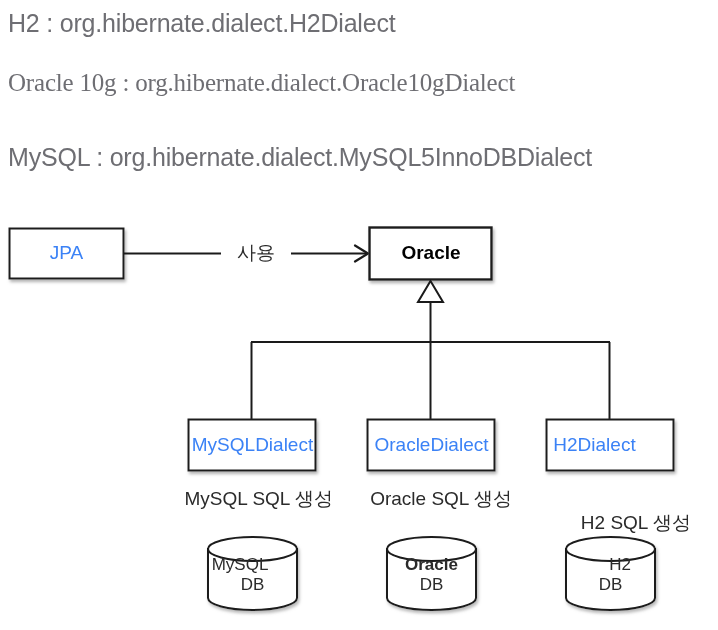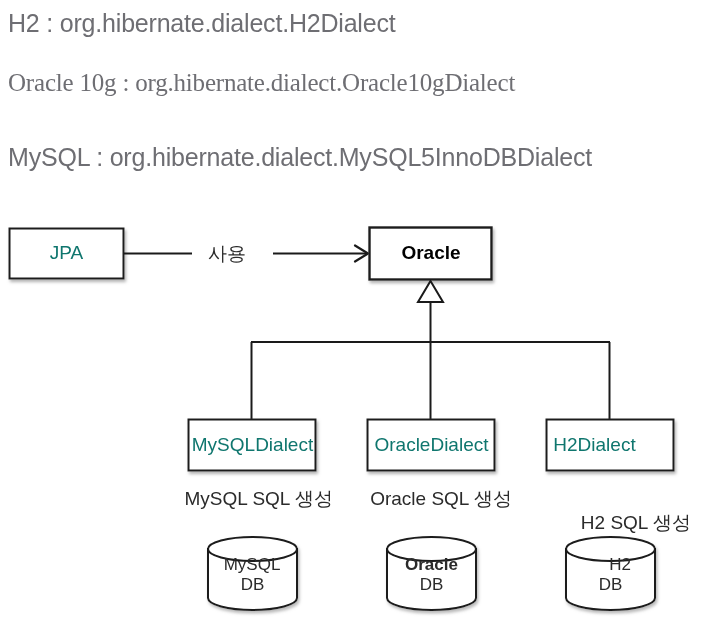--- a/index.html
+++ b/index.html
@@ -38,21 +38,21 @@
     left: 0;
     top: 0;
     width: 718px;
     height: 630px;
   }
 
   
   .node-label {
     position: absolute;
     text-align: center;
-    color: #0f766e;
+    color: #3b82f6;
     font-size: 19px;
     line-height: 22px;
     white-space: nowrap;
     pointer-events: none;
   }
   .node-label.bold { font-weight: bold; color: #000; }
 
   .caption {
     position: absolute;
     text-align: right;
@@ -133,33 +133,33 @@
       <ellipse cx="431.5" cy="549" rx="44.5" ry="12" fill="#ffffff" stroke="#1a1a1a" stroke-width="2"></ellipse>
     </g>
     <g filter="url(#dbshadow)">
       <path d="M 566 549 L 566 598 A 44.5 12 0 0 0 655 598 L 655 549 Z" fill="#ffffff" stroke="#1a1a1a" stroke-width="2"></path>
       <ellipse cx="610.5" cy="549" rx="44.5" ry="12" fill="#ffffff" stroke="#1a1a1a" stroke-width="2"></ellipse>
     </g>
   </svg>
 
   <div class="node-label" style="left:9px; top:242px; width:115px;">JPA</div>
 
-  <div class="edge-label" style="left:192px; top:243px; width:62px;">사용</div>
+  <div class="edge-label" style="left:221px; top:243px; width:62px;font-family:Liberation Mono, monospace;">사용</div>
 
   <div class="node-label bold" style="left:370px; top:242px; width:122px;">Oracle</div>
 
   <div class="node-label" style="left:189px; top:434px; width:127px;">MySQLDialect</div>
   <div class="node-label" style="left:368px; top:434px; width:127px;">OracleDialect</div>
   <div class="node-label" style="left:531px; top:434px; width:127px;">H2Dialect</div>
 
   <div class="caption" style="left:172px; top:487px; width:161px;">MySQL SQL 생성</div>
   <div class="caption" style="left:351px; top:487px; width:161px;">Oracle SQL 생성</div>
   <div class="caption" style="left:530px; top:487px; width:161px;margin-top:24px;">H2 SQL 생성</div>
 
-  <div class="db-label" style="left:216px; top:555px; width:72px;">MySQL</div>
+  <div class="db-label" style="left:204px; top:555px; width:72px;">MySQL</div>
   <div class="db-label" style="left:208px; top:575px; width:89px;">DB</div>
 
   <div class="db-label" style="left:387px; top:555px; width:89px;font-weight:bold;">Oracle</div>
   <div class="db-label" style="left:387px; top:575px; width:89px;">DB</div>
 
   <div class="db-label" style="left:566px; top:555px; width:108px;">H2</div>
   <div class="db-label" style="left:566px; top:575px; width:89px;">DB</div>
 
 </div>
 

